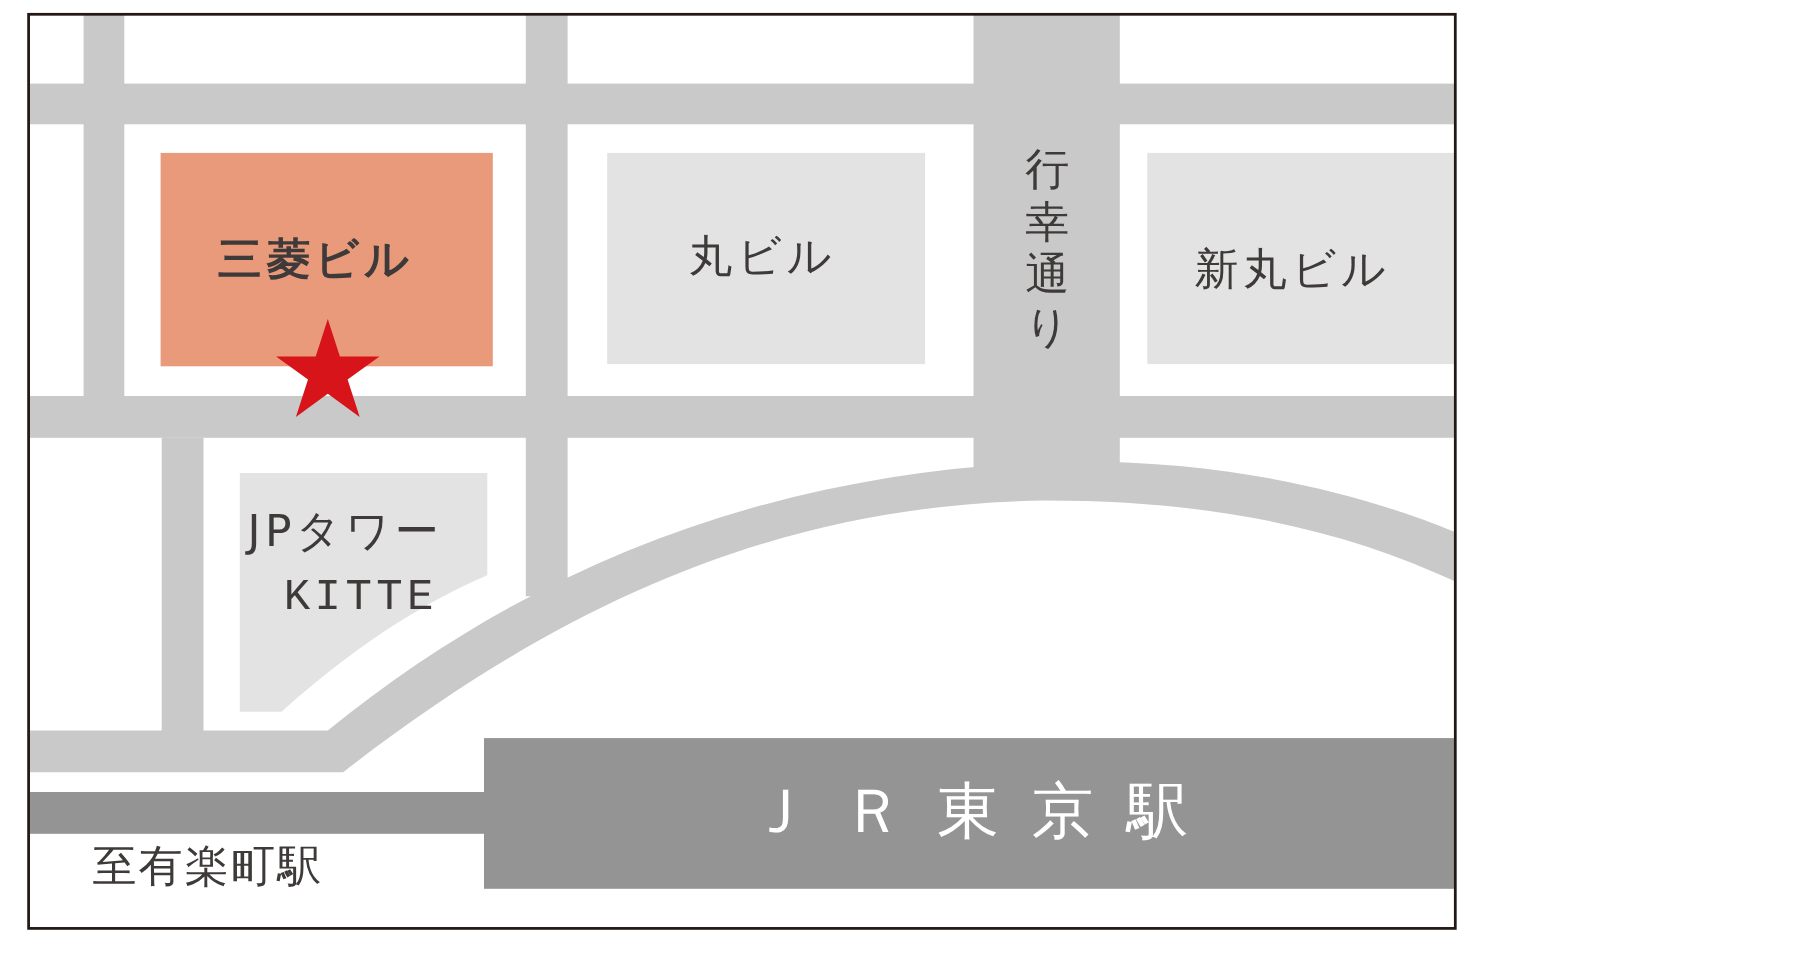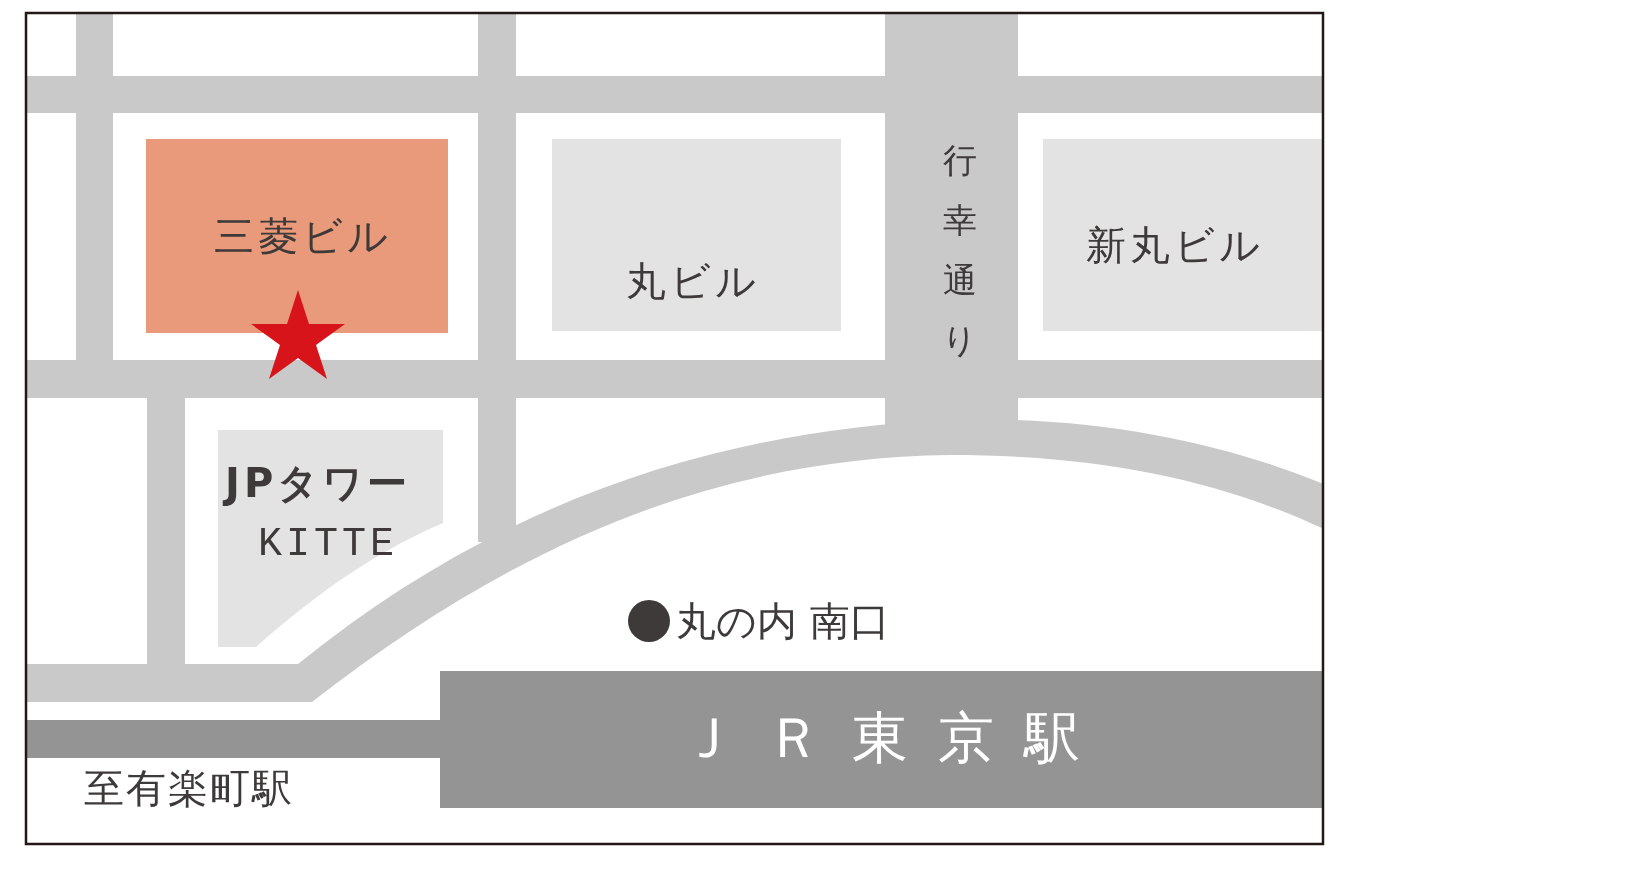--- a/index.html
+++ b/index.html
@@ -2,21 +2,21 @@
 <html><head>
 <meta charset="utf-8">
 <style>
   html, body { margin: 0; padding: 0; background: #ffffff; }
   body { width: 1634px; height: 882px; position: relative; overflow: hidden;
          font-family: "DejaVu Sans", "Liberation Sans", sans-serif; }
   .map { position: absolute; left: 0; top: 0; width: 1634px; height: 882px; }
   .label { position: absolute; color: #3e3a39; font-family: "DejaVu Sans", sans-serif;
            white-space: nowrap; line-height: 1; }
   .bldg-label { font-size: 40px; letter-spacing: 4px; }
-  .vertical-label { font-size: 34px; width: 50px; text-align: right; line-height: 60px; white-space: normal; word-break: break-all; }
+  .vertical-label { font-size: 40px; width: 50px; text-align: center; line-height: 48px; white-space: normal; word-break: break-all; }
   .station-label { font-size: 56px; color: #ffffff; letter-spacing: 30px; }
   .exit-label { font-size: 40px; display: flex; align-items: center; }
   .exit-dot { display: inline-block; width: 42px; height: 42px; border-radius: 50%; background: #3e3a39; margin-right: 6px; }
   .dest-label { font-size: 40px; letter-spacing: 2px; }
 </style>
 </head>
 <body>
 
 <div class="map">
   <svg width="1634" height="882" viewBox="0 0 1634 882" xmlns="http://www.w3.org/2000/svg">
@@ -58,32 +58,28 @@
 
       <rect x="26" y="720" width="416" height="38" fill="#949494"></rect>
       <rect x="440" y="671" width="886" height="137" fill="#949494"></rect>
     </g>
 
     <rect x="26" y="13" width="1297" height="831" fill="none" stroke="#231815" stroke-width="2.5"></rect>
 
     <polygon fill="#D7141A" points="298,290 309,324 345,324 316,345 327,379 298,358 269,379 280,345 251,324 287,324"></polygon>
   </svg>
 
-  <div class="label bldg-label" style="left:214px; top:216px;">三菱ビル</div>
+  <div class="label bldg-label" style="left:198px; top:216px;font-weight:bold;">三菱ビル</div>
 
-  <div class="label bldg-label" style="left:626px; top:213px;margin-top:48px;">丸ビル</div>
+  <div class="label bldg-label" style="left:626px; top:213px;">丸ビル</div>
 
   <div class="label bldg-label" style="left:1086px; top:213px;margin-top:12px;">新丸ビル</div>
 
-  <div class="label bldg-label" style="left:225px; top:463px;font-weight:bold;">JPタワー</div>
+  <div class="label bldg-label" style="left:225px; top:463px;">JPタワー</div>
   <div class="label bldg-label" style="left:258px; top:525px;font-family:Liberation Mono, monospace;">KITTE</div>
 
   <div class="label vertical-label" style="left:927px; top:130px;">行幸通り</div>
 
-  <div class="label exit-label" style="left:628px; top:600px;">
-    <span class="exit-dot"></span>
-    <span>丸の内 南口</span>
-  </div>
 
   <div class="label station-label" style="left:680px; top:710px;">ＪＲ東京駅</div>
 
   <div class="label dest-label" style="left:84px; top:768px;">至有楽町駅</div>
 </div>
 
 </body></html>

